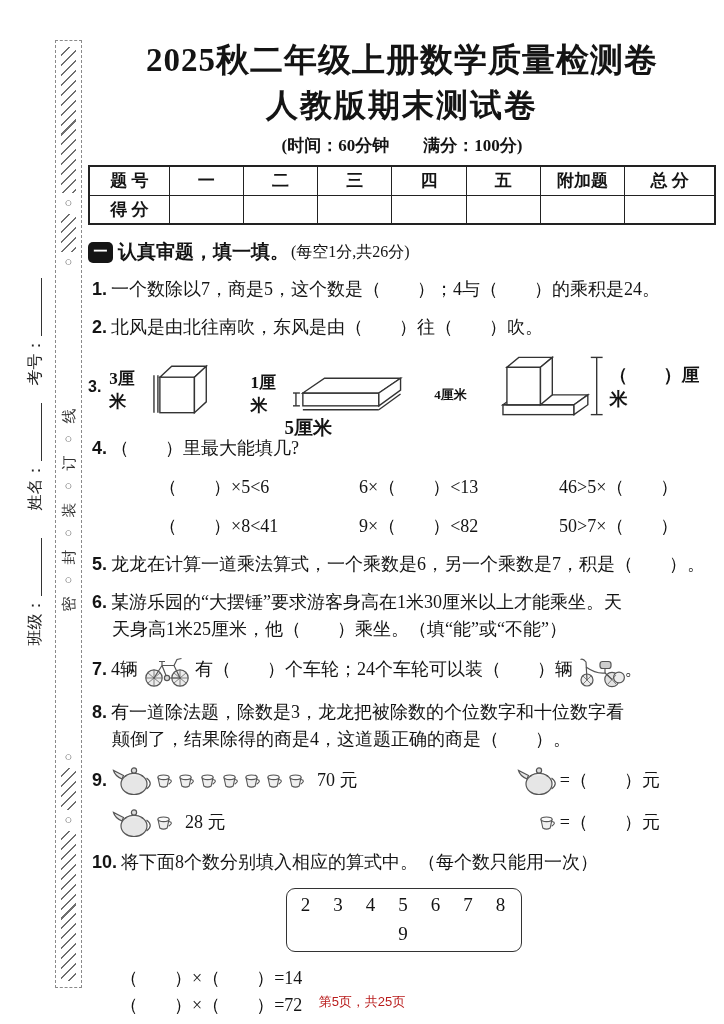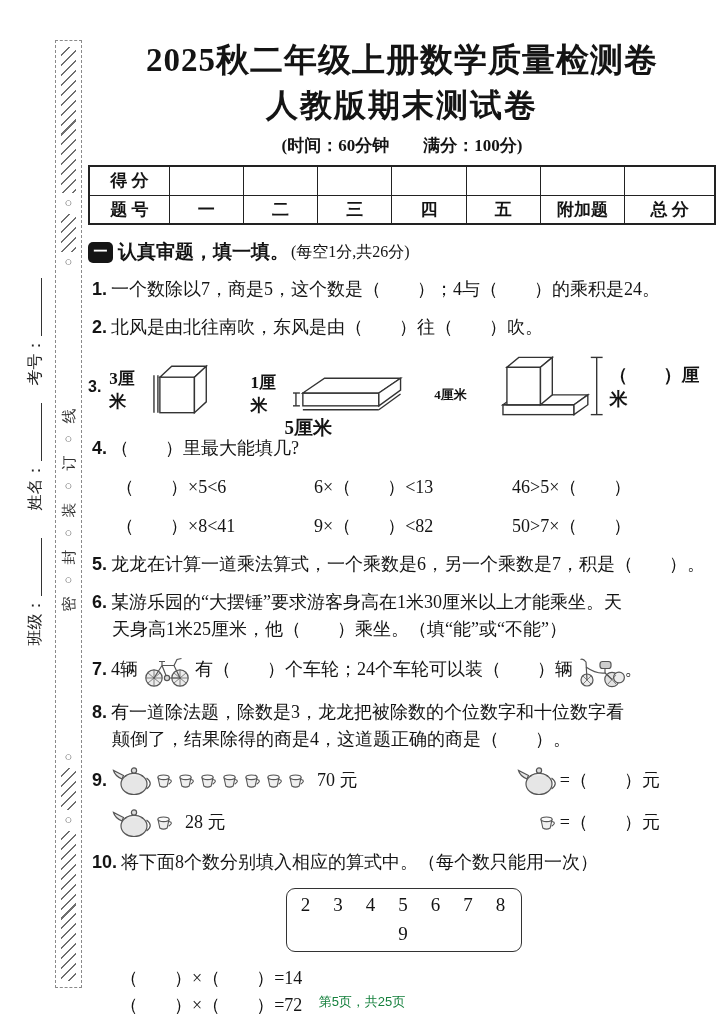--- a/index.html
+++ b/index.html
@@ -48,21 +48,21 @@
           display:inline-flex; align-items:center; justify-content:center;
           font-size:14px; font-weight:bold; margin-right:5px; flex:0 0 auto;}
   .sec b{ font-weight:bold; }
   .sec .note{ font-size:16px; font-weight:normal; margin-left:2px; }
 
   .q{ margin-top:11px; font-size:18px; line-height:1.5; padding-left:4px;}
   .qno{ font-weight:bold; font-family:"Liberation Sans","DejaVu Sans",sans-serif; margin-right:4px;}
   .q .cont{ display:block; padding-left:20px; }
 
   .exrow{ display:flex; margin-top:12px; padding-left:24px; }
-  .exrow span{ width:33%; }
+  .exrow span{ width:33%;margin-left:43px; }
 
   
   .q3wrap{ display:flex; align-items:flex-end; margin-top:14px; }
   .q3wrap .qno{ align-self:center; }
   .shape{ position:relative; display:flex; align-items:center;font-weight:bold; }
   .dimtext{ font-size:17px; }
   .g1{ margin-left:4px; } .g2{ margin-left:34px; } .g3{ margin-left:40px; }
   .boxlabels{ position:relative; }
   .lbl5{ position:absolute; left:34px; bottom:-22px; font-size:19px; }
   .lbl4{ position:absolute; right:-58px; bottom:15px; font-size:13px; }
@@ -82,21 +82,21 @@
 
   
   .numbox{
     width:236px; margin:12px auto 0; border:1.7px solid #333; border-radius:9px;
     text-align:center; font-size:19px; padding:2px 0 3px; letter-spacing:2px;
   }
   .q10row{ display:flex; margin-top:13px; padding-left:28px;flex-direction:column; }
   .q10row span{ width:46%; }
 
   .footer{ position:absolute; bottom:13px; left:0; width:100%; text-align:center;
-           font-size:13px; color:#15803d; font-family:"Liberation Sans","DejaVu Sans",sans-serif;}
+           font-size:13px; color:#b91c1c; font-family:"Liberation Sans","DejaVu Sans",sans-serif;}
 </style>
 </head>
 <body>
 
 <svg width="0" height="0" style="position:absolute">
   <defs>
     <g id="teapot" stroke="#555" stroke-width="1.2">
       <path d="M11,15 Q4,12 2.5,6.5 Q7.5,9 12.5,11.5 Z" fill="#e6e6e6"></path>
       <ellipse cx="23" cy="20" rx="13" ry="10.5" fill="#e6e6e6"></ellipse>
       <path d="M14,12 Q23,6.5 32,12" fill="#ededed"></path>
@@ -170,38 +170,38 @@
 
   <div class="main">
 
     <div class="title1">2025秋二年级上册数学质量检测卷</div>
     <div class="title2">人教版期末测试卷</div>
     <div class="info">(时间：60分钟　　满分：100分)</div>
 
     <table class="score">
       <tbody>
           <tr>
-        <td class="c0">得 分</td>
-        <td></td>
-        <td></td>
-        <td></td>
-        <td></td>
-        <td></td>
-        <td></td>
-        <td></td>
-      </tr>
-      <tr>
         <td class="c0">题 号</td>
         <td class="cn">一</td>
         <td class="cn">二</td>
         <td class="cn">三</td>
         <td class="cn">四</td>
         <td class="cn">五</td>
         <td class="c6">附加题</td>
         <td class="c7">总 分</td>
+      </tr>
+      <tr>
+        <td class="c0">得 分</td>
+        <td></td>
+        <td></td>
+        <td></td>
+        <td></td>
+        <td></td>
+        <td></td>
+        <td></td>
       </tr>
     </tbody>
       </table>
 
     <div class="sec">
       <span class="badge">一</span>
       <b>认真审题，填一填。</b>
       <span class="note">(每空1分,共26分)</span>
     </div>
 

